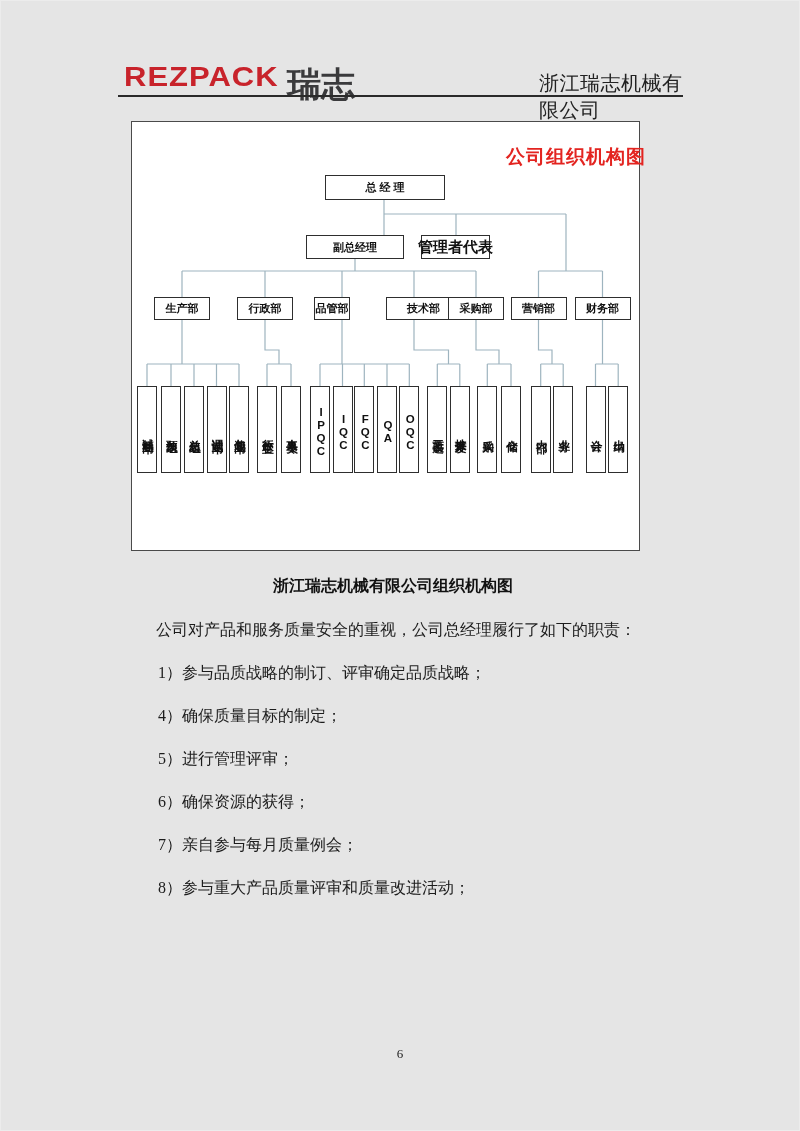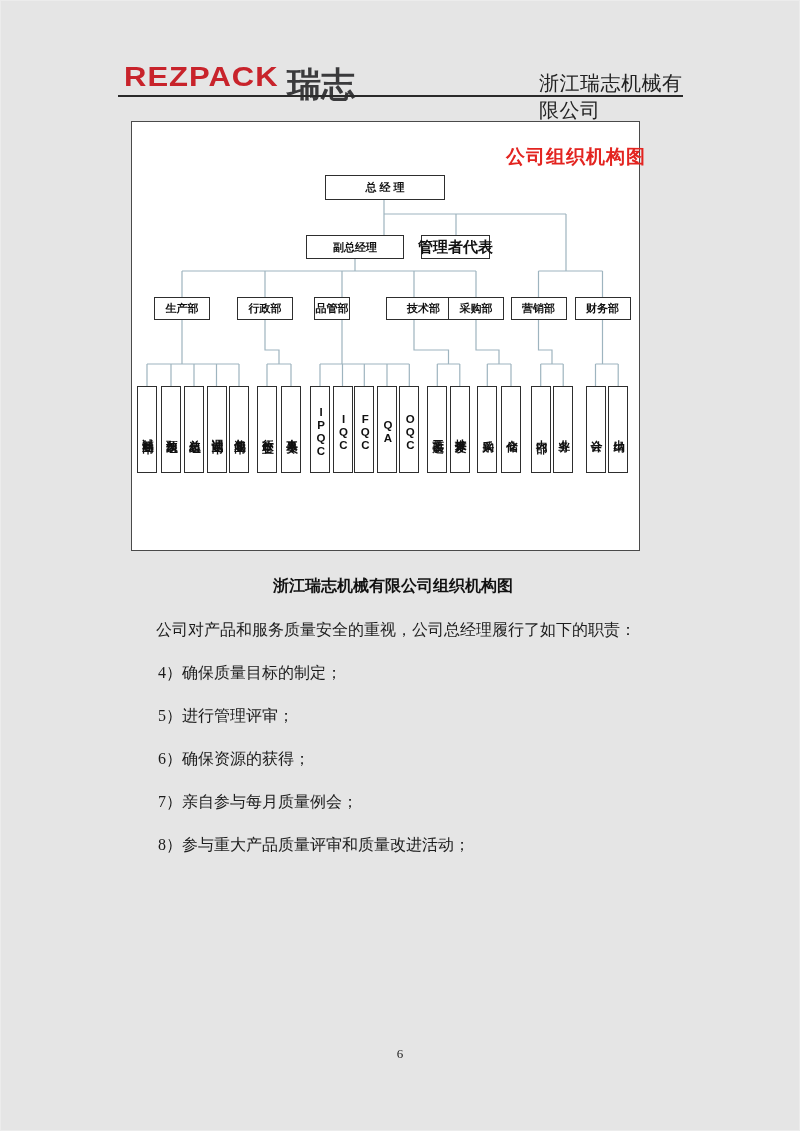--- a/index.html
+++ b/index.html
@@ -101,20 +101,21 @@
     <div class="vbox" style="left:398.7px;">内部</div>
     <div class="vbox" style="left:421.2px;">业务</div>
     <div class="vbox" style="left:453.5px;">会计</div>
     <div class="vbox" style="left:476.2px;">出纳</div>
   </div>
 
   <div class="caption">浙江瑞志机械有限公司组织机构图</div>
 
   <div class="bodytext">
     <p>公司对产品和服务质量安全的重视，公司总经理履行了如下的职责：</p>
+    <div class="li">1）参与品质战略的制订、评审确定品质战略；</div>
     <div class="li">4）确保质量目标的制定；</div>
     <div class="li">5）进行管理评审；</div>
     <div class="li">6）确保资源的获得；</div>
     <div class="li">7）亲自参与每月质量例会；</div>
     <div class="li">8）参与重大产品质量评审和质量改进活动；</div>
   </div>
 
   <div class="pagenum">6</div>
 
 </div>

